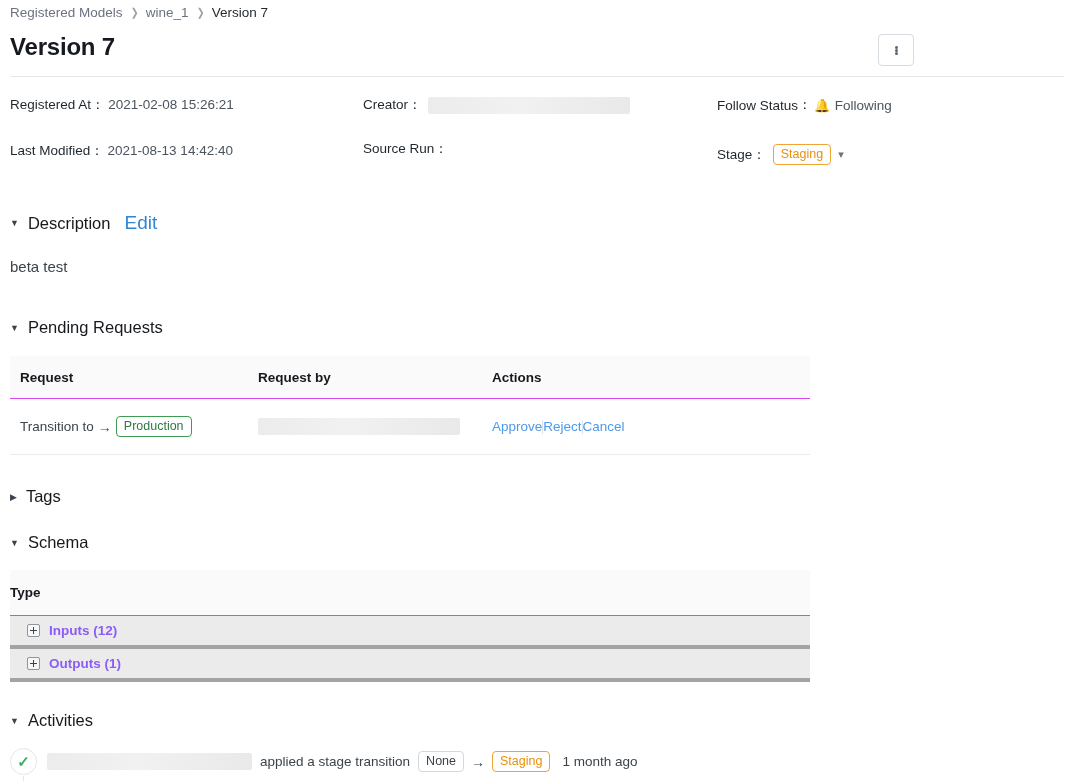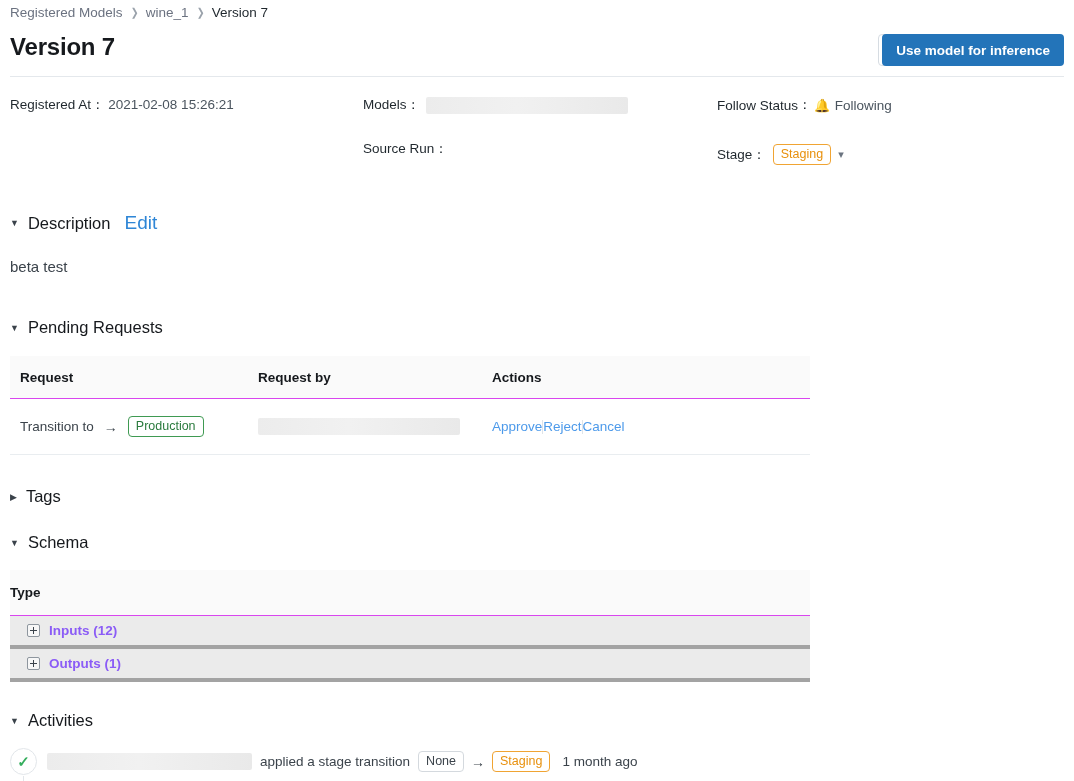--- a/index.html
+++ b/index.html
@@ -123,21 +123,21 @@
     font-weight: bold; color: #16191d;
   }
   .tbl .trow {
     display: flex; align-items: center;
     height: 56px; border-bottom: 1px solid #e9edf0;
     background: #fff;
   }
   .c-req { width: 248px; padding-left: 10px; }
   .c-by  { width: 234px; }
   .c-act { flex: 1; }
-  .req-cell { display: flex; align-items: center; gap: 10px; color: #3b434b; text-align: center; }
+  .req-cell { display: flex; align-items: center; gap: 4px; color: #3b434b; text-align: center; }
   .arrow { color: #3b434b; font-size: 14px; }
   .redact.reqby { width: 202px; height: 17px; }
   .actions { display: flex; align-items: center; }
   .actions a { color: #4d9aea; cursor: pointer; }
   .vsep { width: 1px; height: 14px; background: #dfe4e9; display: inline-block; }
 
   
   .schema .thead { height: 46px; }
   .s-name { width: 416px; padding-left: 15px; }
   .s-type { flex: 1; }
@@ -197,35 +197,38 @@
 
   <div class="title-row">
     <div class="page-title">Version 7</div>
     <div class="kebab-btn">
       <span>
           <i></i>
           <i></i>
           <i></i>
         </span>
     </div>
-    <button class="primary-btn">Use model for inference</button>
   </div>
   <div class="hrule" style="top:76px;"></div>
 
   <div class="meta">
     <div class="meta-col c1">
       <div class="meta-item">
         <span class="meta-label">Registered At</span><span class="meta-label colon">：</span>
         <span class="meta-value">2021-02-08 15:26:21</span>
       </div>
+      <div class="meta-item" style="margin-top:28px;">
+        <span class="meta-label">Last Modified</span><span class="meta-label colon">：</span>
+        <span class="meta-value">2021-08-13 14:42:40</span>
+      </div>
     </div>
 
     <div class="meta-col c2">
       <div class="meta-item">
-        <span class="meta-label">Models</span><span class="meta-label colon">：</span><span class="redact creator"></span>
+        <span class="meta-label">Creator</span><span class="meta-label colon">：</span><span class="redact creator"></span>
       </div>
       <div class="meta-item" style="margin-top:26px;">
         <span class="meta-label">Source Run</span><span class="meta-label colon">：</span>
       </div>
     </div>
 
     <div class="meta-col c3">
       <div class="meta-item meta-inline">
         <span class="meta-label">Follow Status</span>
           <span class="meta-label colon">：</span>

